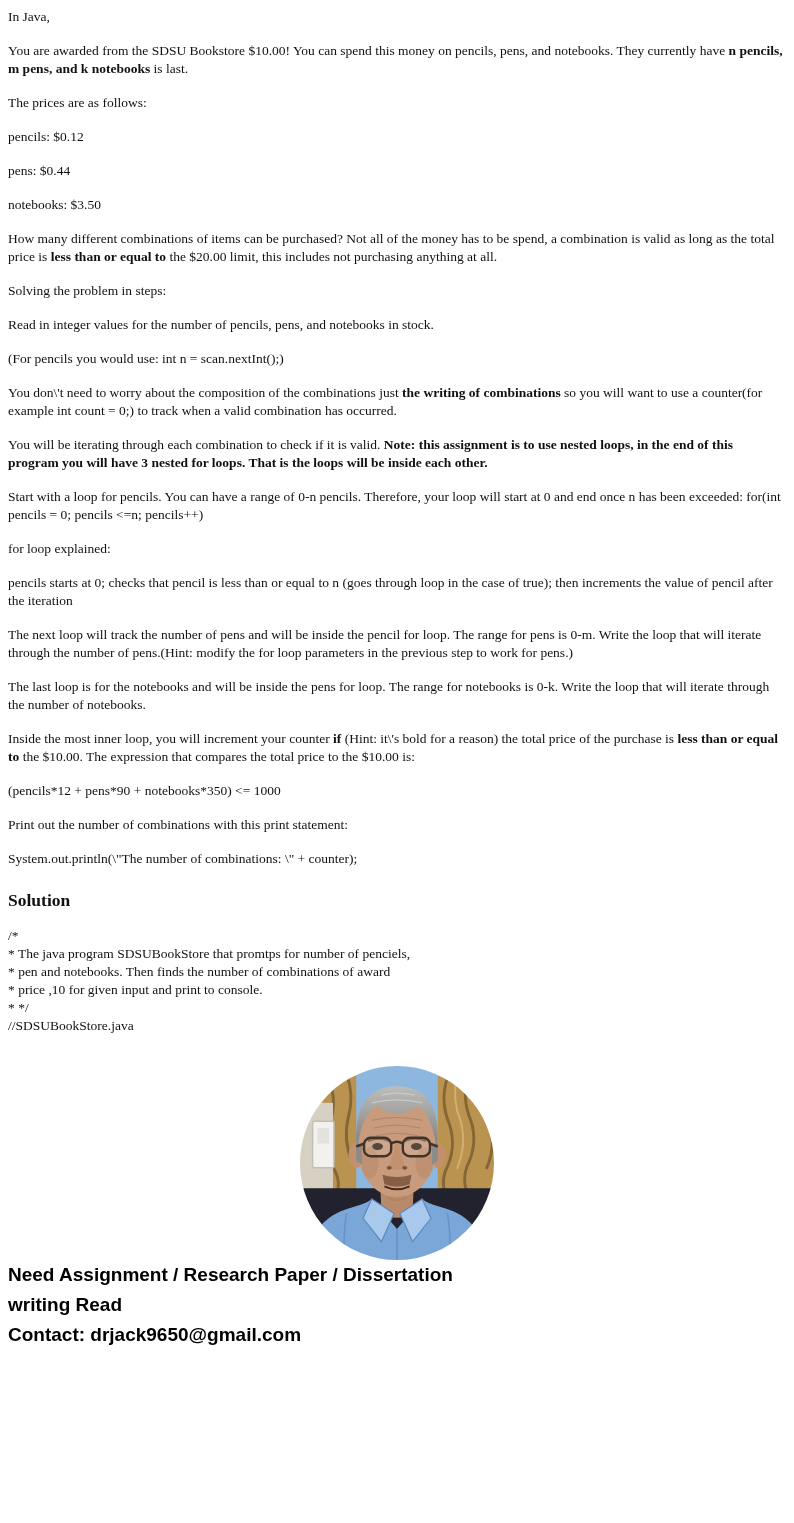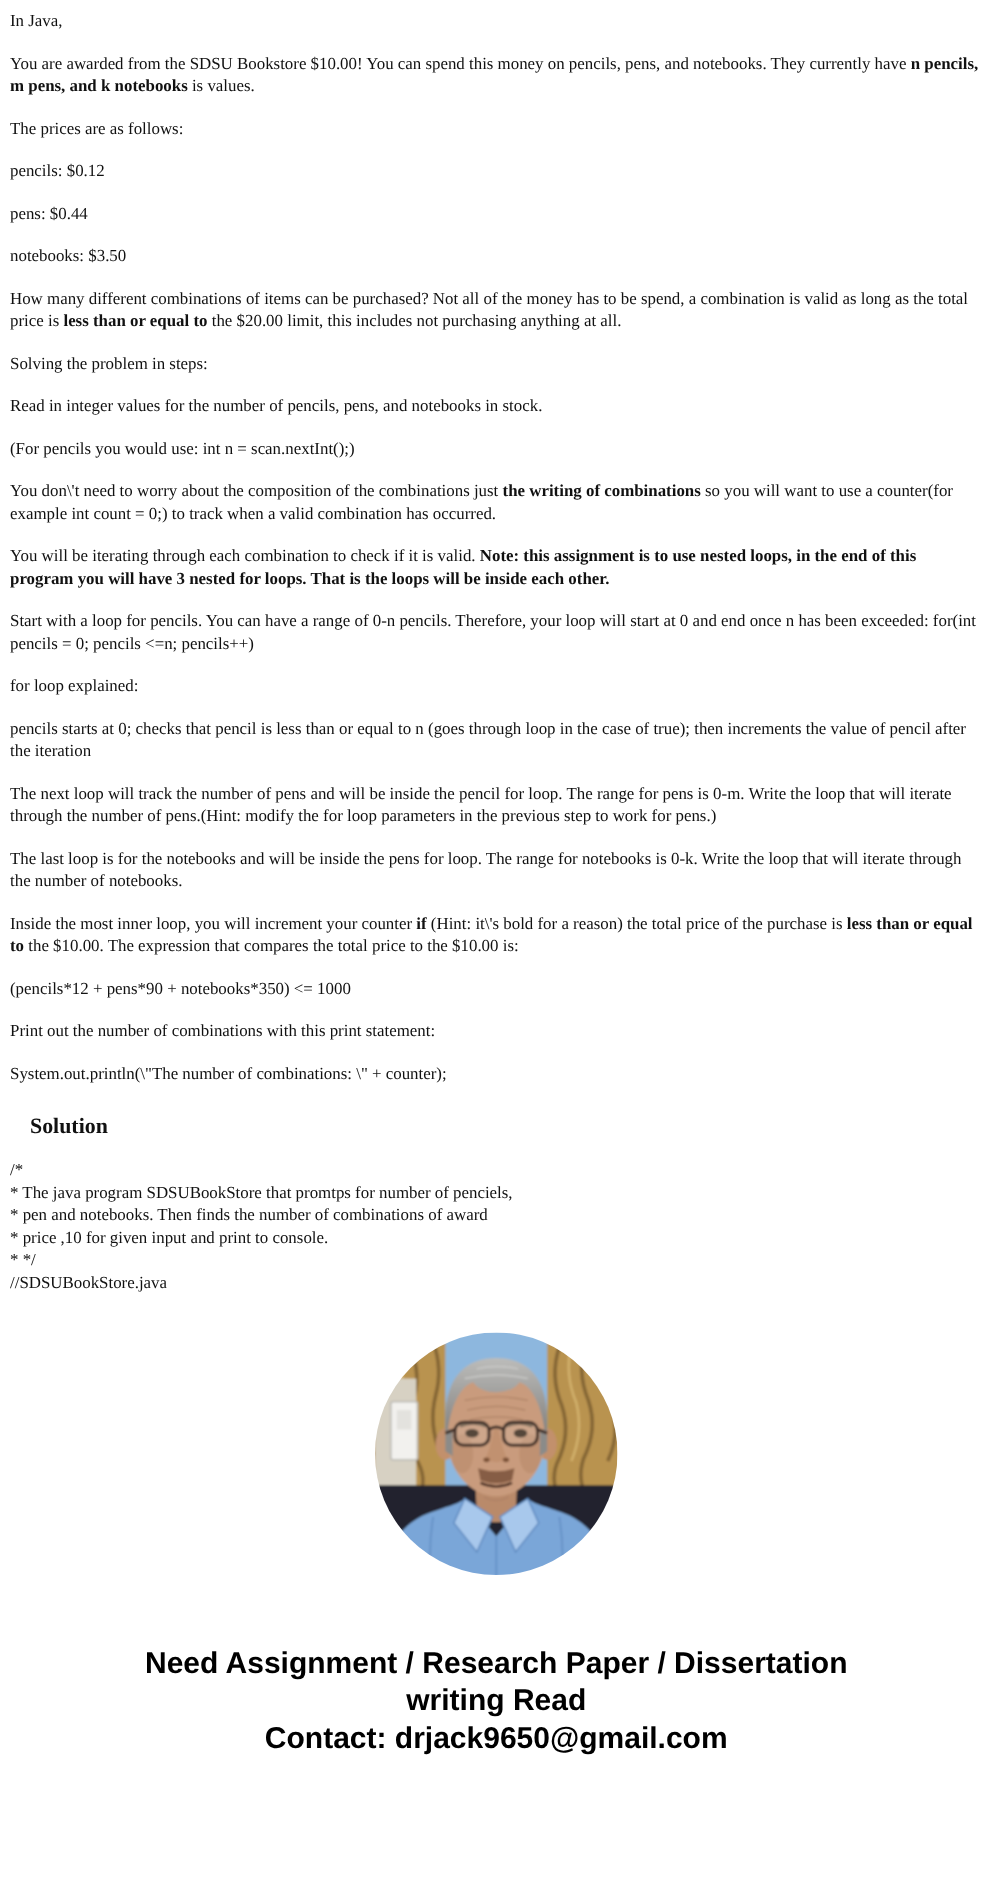--- a/index.html
+++ b/index.html
@@ -8,41 +8,41 @@
     padding:8px 8px 20px 8px;
     font-family:"Liberation Serif", serif;
     font-size:13.5px;line-height:18px;color:#111111;
     overflow:hidden;
   }
   .paras p{margin:16px 0;}
   .paras p:first-child{margin-top:0;}
   .paras .b{font-weight:bold;}
   .paras .bi{font-weight:bold;}
   h2.solution{
-    font-size:17.5px;line-height:22px;margin:21px 0 16px 16px;
+    font-size:17.5px;line-height:22px;margin:21px 0 16px 0;
     font-weight:bold;color:#111111;
   }
   .code-block{margin:16px 0 0 0;}
   .code-block div{line-height:18px;}
   .portrait-wrap{width:194px;height:194px;margin:31px auto 0 auto;}
   .portrait-wrap svg{display:block;}
   .footer{
-    margin-top:56px;text-align:center;color:#000000;
+    color:#000000;
     font-family:"Liberation Sans", sans-serif;font-weight:bold;
-    font-size:24px;line-height:30px;
+    font-size:19px;line-height:30px;
   }
 </style>
 </head>
 <body>
 
 <div class="doc">
 
   <div class="paras">
       <p><span>In Java,</span></p>
-      <p><span>You are awarded from the SDSU Bookstore $10.00! You can spend this money on pencils, pens, and notebooks. They currently have </span><span class="b">n pencils, m pens, and k notebooks</span><span> is values.</span></p>
+      <p><span>You are awarded from the SDSU Bookstore $10.00! You can spend this money on pencils, pens, and notebooks. They currently have </span><span class="b">n pencils, m pens, and k notebooks</span><span> is last.</span></p>
       <p><span>The prices are as follows:</span></p>
       <p><span>pencils: $0.12</span></p>
       <p><span>pens: $0.44</span></p>
       <p><span>notebooks: $3.50</span></p>
       <p><span>How many different combinations of items can be purchased? Not all of the money has to be spend, a combination is valid as long as the total price is </span><span class="b">less than or equal to</span><span> the $20.00 limit, this includes not purchasing anything at all.</span></p>
       <p><span>Solving the problem in steps:</span></p>
       <p><span>Read in integer values for the number of pencils, pens, and notebooks in stock.</span></p>
       <p><span>(For pencils you would use: int n = scan.nextInt();)</span></p>
       <p><span>You don\'t need to worry about the composition of the combinations just </span><span class="b">the writing of combinations</span><span> so you will want to use a counter(for example int count = 0;) to track when a valid combination has occurred.</span></p>
       <p><span>You will be iterating through each combination to check if it is valid. </span><span class="b">Note: this assignment is to use </span><span class="bi">nested</span><span class="b"> loops, in the end of this program you will have 3 nested for loops. That is the loops will be inside each other.</span></p>

